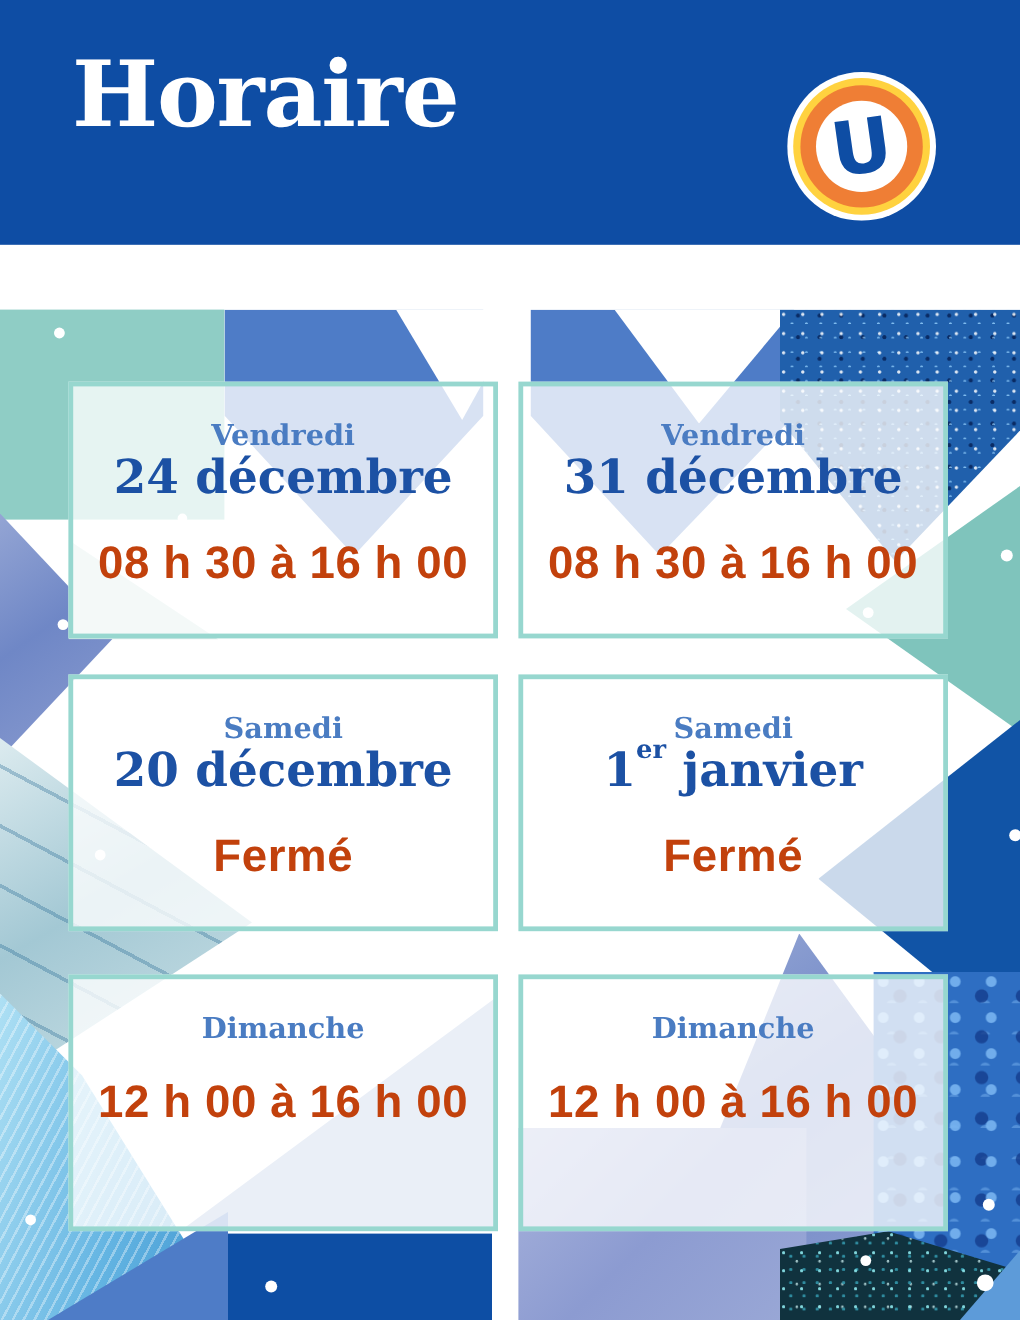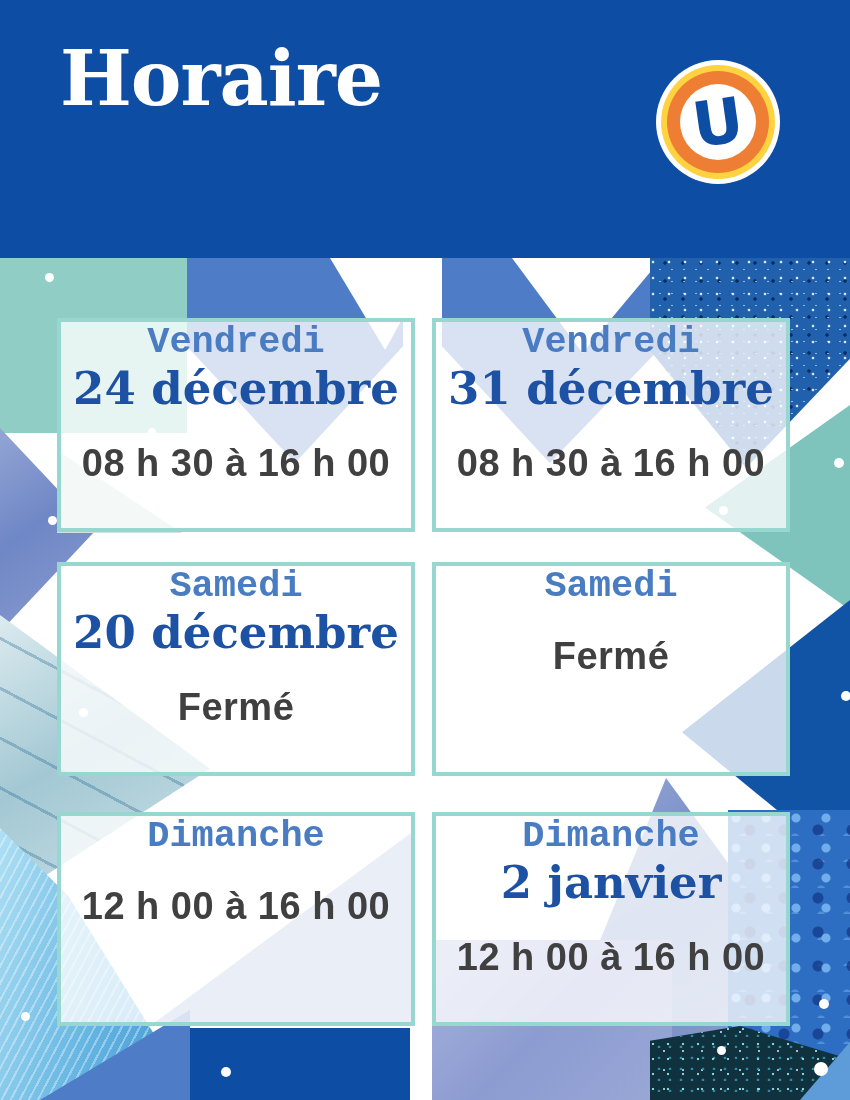--- a/index.html
+++ b/index.html
@@ -67,37 +67,37 @@
   .s-water-b{left:432px;top:940px;width:240px;height:160px;}
   .s-crushed{left:728px;top:810px;width:122px;height:290px;}
   .s-darkglitter-b{left:650px;top:1026px;width:200px;height:74px;
       clip-path:polygon(0 20%,45% 0,100% 45%,100% 100%,0 100%);}
   .s-corner-tri{left:800px;top:1042px;width:50px;height:58px;background:#5D9BD9;
       clip-path:polygon(100% 0,100% 100%,0 100%);}
 
   .dot{position:absolute;background:#ffffff;border-radius:50%;}
 
   
-  .header{position:absolute;left:0;top:0;width:850px;height:258px;background:#0E4DA4;z-index:5;}
+  .header{position:absolute;left:0;top:0;width:850px;height:204px;background:#0E4DA4;z-index:5;}
   .title{position:absolute;left:60px;top:34px;color:#ffffff;
          font-weight:700;font-size:76px;line-height:1.18;letter-spacing:-1px;}
   .logo{position:absolute;left:656px;top:60px;width:124px;height:124px;}
 
   
   .card{position:absolute;width:358px;height:214px;box-sizing:border-box;
         background:rgba(255,255,255,0.78);border:4px solid #97D7CF;
         text-align:center;z-index:4;}
   .c1{left:57px;top:318px;} .c2{left:432px;top:318px;}
   .c3{left:57px;top:562px;} .c4{left:432px;top:562px;}
   .c5{left:57px;top:812px;} .c6{left:432px;top:812px;}
-  .day{font-weight:700;font-size:37px;color:#4A7CC2;line-height:1.1;font-family:Liberation Mono, monospace;}
-  .date{font-weight:700;font-size:45px;color:#1C51A4;line-height:1.15;}
+  .day{margin-top:28px;font-weight:700;font-size:24px;color:#4A7CC2;line-height:1.1;}
+  .date{font-weight:700;font-size:39px;color:#1C51A4;line-height:1.15;}
   .date sup{font-size:55%;position:relative;top:-0.45em;}
   .hours{margin-top:28px;font-family:"Liberation Sans",sans-serif;font-weight:700;
-         font-size:38px;color:#404040;white-space:nowrap;letter-spacing:.5px;}
+         font-size:38px;color:#c2410c;white-space:nowrap;letter-spacing:.5px;}
 </style>
 </head>
 <body>
 
 <div class="poster">
 
   <div>
     <div class="shape s-teal-rect"></div>
     <div class="shape s-env-left"></div>
     <div class="shape s-notch-left"></div>
@@ -159,27 +159,27 @@
   </div>
 
   <div class="card c3">
     <div class="day">Samedi</div>
     <div class="date"><span>20 décembre</span><sup></sup><span></span></div>
     <div class="hours">Fermé</div>
   </div>
 
   <div class="card c4">
     <div class="day">Samedi</div>
+    <div class="date"><span>1</span><sup>er</sup><span> janvier</span></div>
     <div class="hours">Fermé</div>
   </div>
 
   <div class="card c5">
     <div class="day">Dimanche</div>
     <div class="hours">12 h 00 à 16 h 00</div>
   </div>
 
   <div class="card c6">
     <div class="day">Dimanche</div>
-    <div class="date"><span>2 janvier</span><sup></sup><span></span></div>
     <div class="hours">12 h 00 à 16 h 00</div>
   </div>
 
 </div>
 
 </body></html>

